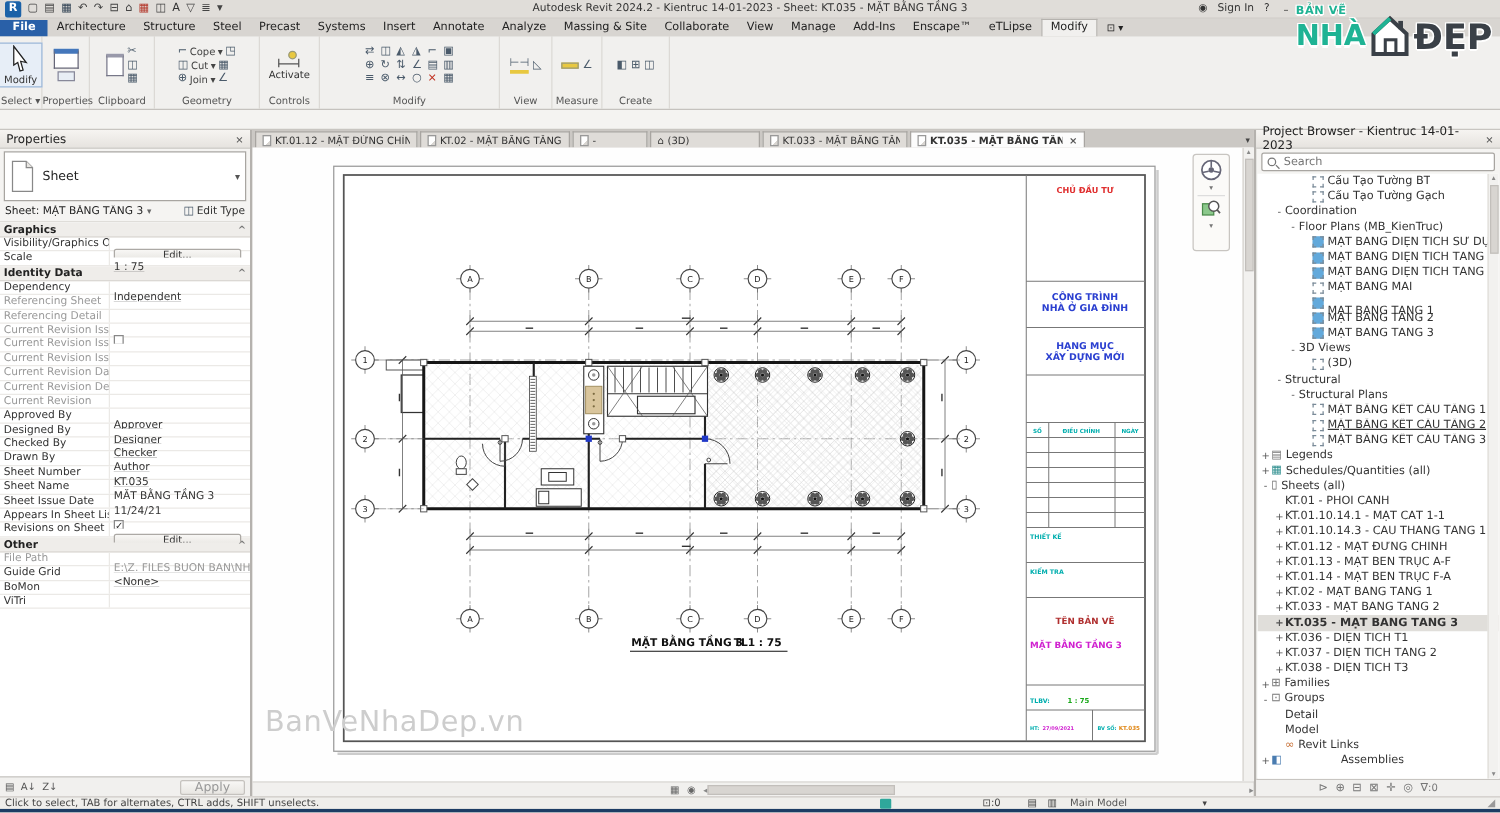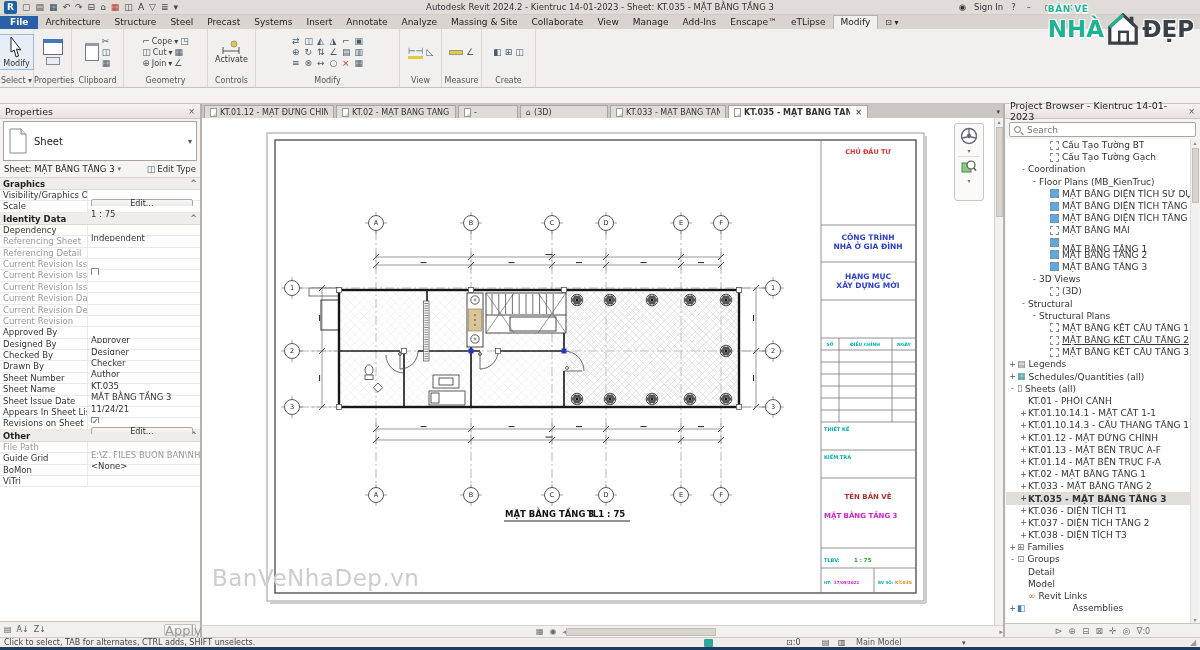--- a/index.html
+++ b/index.html
@@ -28,21 +28,21 @@
   .mini{font-size:9px;color:#4A5A6A;line-height:10px;}
   .mini.red{color:#C03020;}
   .gcol{display:flex;flex-direction:column;gap:1px;font-size:8px;color:#444;}
   .grow{display:flex;align-items:center;gap:2px;}
   .modgrid{display:grid;grid-template-columns:repeat(6,1fr);gap:1px 4px;}
   .logo{position:absolute;top:4px;right:6px;z-index:50;text-align:left;
     text-shadow:-1px -1px 0 #fff,1px -1px 0 #fff,-1px 1px 0 #fff,1px 1px 0 #fff,0 2px 0 #fff;}
   .logo .l1{color:#1FB394;font-weight:bold;font-size:9px;letter-spacing:.5px;}
   .logo .lrow{display:flex;align-items:center;margin-top:-2px;}
   .logo .l2{color:#1FB394;font-weight:bold;font-size:23px;}
-  .logo .l3{color:#3A4047;font-weight:bold;font-size:23px;}
+  .logo .l3{color:#3A4047;font-weight:bold;font-size:28px;}
   .optionsbar{height:16px;background:#F4F3F1;border-bottom:1px solid #C8C5C1;}
   .main{display:flex;height:533px;}
   
   .props{width:202px;background:#F5F4F2;border-right:2px solid #B5B2AE;display:flex;flex-direction:column;}
   .phdr{height:15px;background:linear-gradient(#F6F4F1,#E6E3DF);border-bottom:1px solid #C8C5C1;
     display:flex;align-items:center;font-size:9.5px;color:#222;padding:0 5px;}
   .phdr .x{margin-left:auto;font-size:8px;color:#555;}
   .typesel{height:40px;background:#fff;border:1px solid #A8A5A1;margin:2px 3px 0;display:flex;align-items:center;padding:2px 4px;gap:6px;}
   .typesel .tname{font-size:10px;color:#222;}
   .typesel .car{margin-left:auto;font-size:8px;color:#555;}
@@ -54,22 +54,22 @@
   .phead .pin{margin-left:auto;color:#777;font-size:8px;}
   .prow{height:11.4px;line-height:11.4px;display:flex;border-bottom:1px solid #EBE9E6;}
   .plabel{width:88px;padding:0 3px;color:#333;white-space:nowrap;overflow:hidden;border-right:1px solid #EBE9E6;}
   .prow.ro .plabel,.prow.ro .pval{color:#999;}
   .pval{flex:1;padding:8px 3px;color:#333;white-space:nowrap;overflow:hidden;position:relative;text-decoration:underline;}
   .pbtn{display:block;width:96%;height:9.5px;line-height:8.5px;margin-top:1px;font-size:8px;color:#333;
     background:linear-gradient(#F8F7F5,#E8E6E2);border:1px solid #ACA9A5;border-radius:2px;text-align:center;}
   .cbx{display:inline-block;width:8px;height:8px;border:1px solid #888;background:#fff;
     font-size:8px;line-height:7px;color:#333;vertical-align:middle;text-align:center;}
   .pfoot{height:16px;border-top:1px solid #C8C5C1;background:#F1F0EE;display:flex;align-items:center;padding:0 4px;gap:5px;font-size:8px;color:#555;}
-  .applyb{margin-left:auto;width:32px;height:12px;line-height:11px;color:#999;
-    background:linear-gradient(#F8F7F5,#E8E6E2);border:1px solid #C5C2BE;border-radius:2px;font-size:13px;}
+  .applyb{margin-left:auto;width:52px;height:12px;line-height:11px;text-align:center;color:#999;
+    background:linear-gradient(#F8F7F5,#E8E6E2);border:1px solid #C5C2BE;border-radius:2px;font-size:10px;}
   
   .center{width:801px;display:flex;flex-direction:column;}
   .doctabs{height:14px;background:#CBC8C4;display:flex;align-items:flex-end;gap:2px;padding:0 2px;position:relative;}
   .dtab{height:13px;background:#DFDCD8;border:1px solid #A8A5A1;border-bottom:none;display:flex;
     align-items:center;gap:3px;padding:0 5px;font-size:8px;color:#333;white-space:nowrap;overflow:hidden;}
   .dtab.active{background:#FCFCFC;font-weight:bold;}
   .dtab .x{color:#555;font-size:8px;margin-left:2px;}
   .dtlist{position:absolute;right:3px;bottom:2px;font-size:7px;color:#444;}
   .pgico{display:inline-block;width:7px;height:9px;border:1px solid #999;
     background:linear-gradient(135deg,#fff 70%,#D8D5D1 70%);flex:none;}

